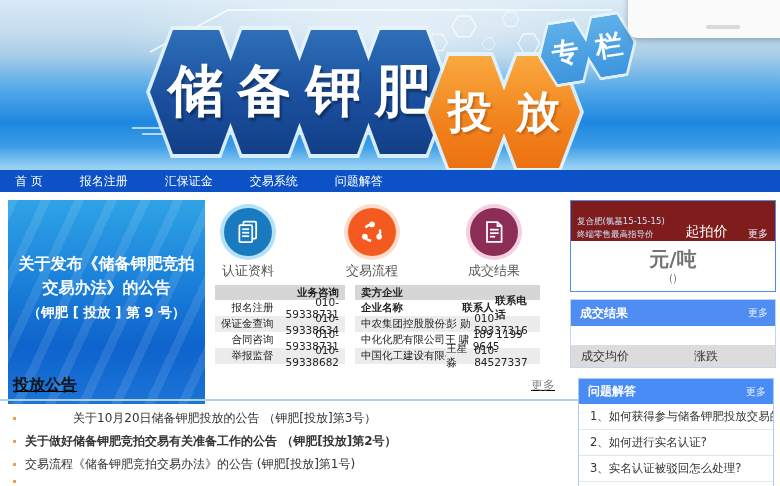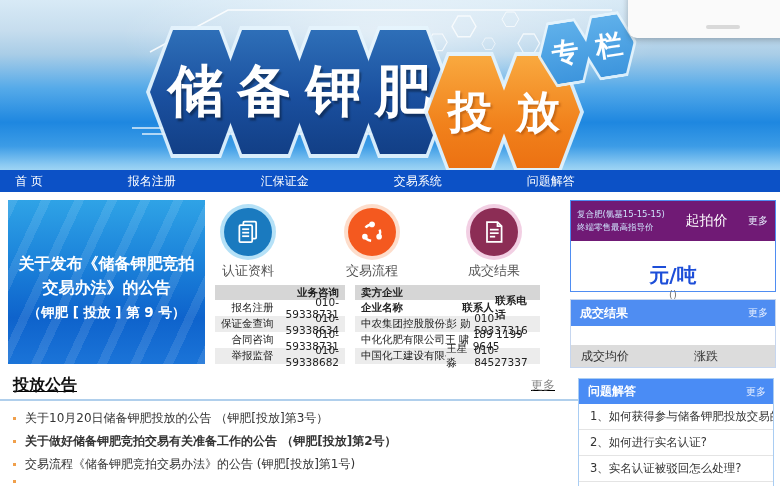--- a/index.html
+++ b/index.html
@@ -20,25 +20,25 @@
   .hex-orange{background:linear-gradient(180deg,#f9a93f 0%,#f1821c 60%,#ec7112 100%);
             color:#fff;font-weight:bold;font-size:44px;text-shadow:2px 2px 2px rgba(120,50,0,.35);}
   .hex-tag{background:linear-gradient(180deg,#5fb0ea,#3d95dd);color:#fff;font-weight:bold;font-size:27px;}
   .tag-group{position:absolute;left:540px;top:12px;width:110px;height:70px;transform:rotate(-9deg);}
   .overlay-box{position:absolute;right:-18px;top:-14px;width:170px;height:52px;background:#fafafa;
     border-radius:9px;box-shadow:0 2px 6px rgba(0,0,0,.25);}
   .overlay-dash{position:absolute;left:78px;bottom:9px;width:34px;height:4px;background:#d9d9d9;border-radius:2px;}
 
   
   .nav{position:absolute;left:0;top:170px;width:780px;height:22px;background:#0c51c6;
-       display:flex;align-items:center;padding-left:15px;box-sizing:border-box;gap:48px;}
+       display:flex;align-items:center;padding-left:15px;box-sizing:border-box;}
   .nav-item{color:#fff;font-size:12px;margin-right:37px;white-space:pre;cursor:pointer;}
 
   
-  .card{position:absolute;left:8px;top:200px;width:197px;height:164px;overflow:hidden;
+  .card{position:absolute;left:8px;top:200px;width:197px;height:204px;overflow:hidden;
     background:linear-gradient(180deg,#2fa3e6 0%,#1b82da 38%,#0e63cc 72%,#1b74d8 100%);}
   .card-tex{position:absolute;inset:0;
     background:repeating-linear-gradient(115deg,rgba(255,255,255,.10) 0 9px,rgba(255,255,255,0) 9px 30px);}
   .card-text{position:absolute;left:0;top:52px;width:100%;text-align:center;color:#fff;font-weight:bold;}
   .card-l1,.card-l2{font-size:16px;line-height:24px;}
   .card-l3{font-size:13.5px;line-height:24px;}
 
   
   .qicon{position:absolute;width:48px;height:48px;border-radius:50%;display:flex;align-items:center;justify-content:center;}
   .qicon.blue{background:#1a7abf;box-shadow:0 0 0 4px rgba(120,200,240,.55);}
@@ -53,26 +53,26 @@
   .trow.alt{background:#ececec;}
   .biz{left:215px;width:130px;text-align:right;}
   .biz .c1{width:62px;}
   .sel{left:355px;width:185px;}
   .sel .c1{width:110px;overflow:hidden;white-space:nowrap;}
   .sel .c2{width:36px;}
   .sel .hd{font-weight:bold;}
 
   
   .pbox{position:absolute;left:570px;top:200px;width:204px;border:1px solid #4f8df2;background:#fff;}
-  .pbox-head{height:40px;background:#701a75;display:flex;align-items:center;}
+  .pbox-head{height:40px;background:#7f1d1d;display:flex;align-items:flex-end;}
   .pbox-lbl{width:88px;padding-left:6px;font-size:8.5px;color:#cfe2fc;line-height:1.55;}
   .pbox-title{flex:1;text-align:center;color:#fff;font-size:14px;font-weight:normal;}
   .pbox-more,.rbox-more,.faq-more{font-size:10px;color:#e8f0ff;padding-right:7px;cursor:pointer;}
   .pbox-body{height:50px;text-align:center;}
-  .pbox-unit{font-size:20px;font-weight:bold;color:#1d4ed8;padding-top:21px;text-align:center;}
+  .pbox-unit{font-size:20px;font-weight:bold;color:#737373;padding-top:5px;text-align:center;}
   .pbox-sub{font-size:10px;color:#777;}
 
   .rbox{position:absolute;left:570px;top:299px;width:204px;border:1px solid #c6d6ef;background:#fff;}
   .rbox-head{height:26px;background:#4f8df2;display:flex;align-items:center;}
   .rbox-title,.faq-title{color:#fff;font-size:12px;font-weight:bold;padding-left:9px;flex:1;}
   .rbox-empty{height:19px;background:#fff;}
   .rbox-gray{height:22px;background:#dcdcdc;display:flex;align-items:center;font-size:12px;color:#333;}
   .rbox-avg{padding-left:10px;}
   .rbox-chg{margin-left:65px;}
 
@@ -277,21 +277,21 @@
     <div class="rbox-gray">
       <span class="rbox-avg">成交均价</span>
       <span class="rbox-chg">涨跌</span>
     </div>
   </div>
 
   <div class="notice-head">
     <span class="notice-title">投放公告</span>
     <span class="notice-more">更多</span>
   </div>
-  <div class="nitem" style="top:410px;">
+  <div class="nitem" style="top:410px;gap:48px;">
     <span class="bullet"></span>
     <span>关于10月20日储备钾肥投放的公告 （钾肥[投放]第3号）</span>
   </div>
   <div class="nitem" style="top:433px;font-weight:bold;">
     <span class="bullet"></span>
     <span>关于做好储备钾肥竞拍交易有关准备工作的公告 （钾肥[投放]第2号）</span>
   </div>
   <div class="nitem" style="top:456px;">
     <span class="bullet"></span>
     <span>交易流程《储备钾肥竞拍交易办法》的公告 (钾肥[投放]第1号)</span>

